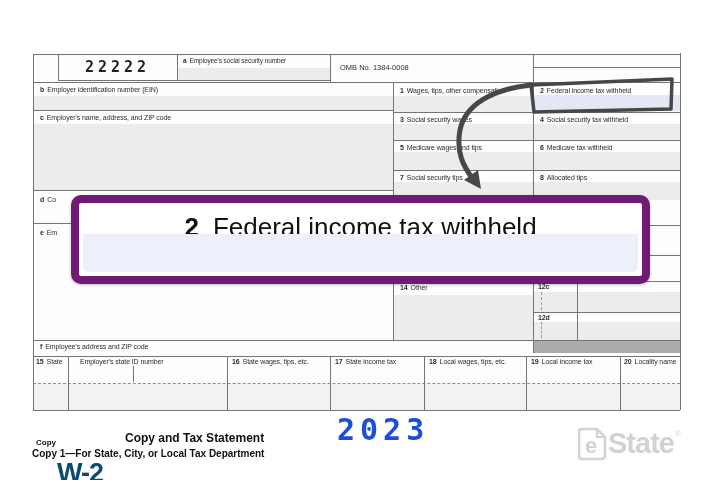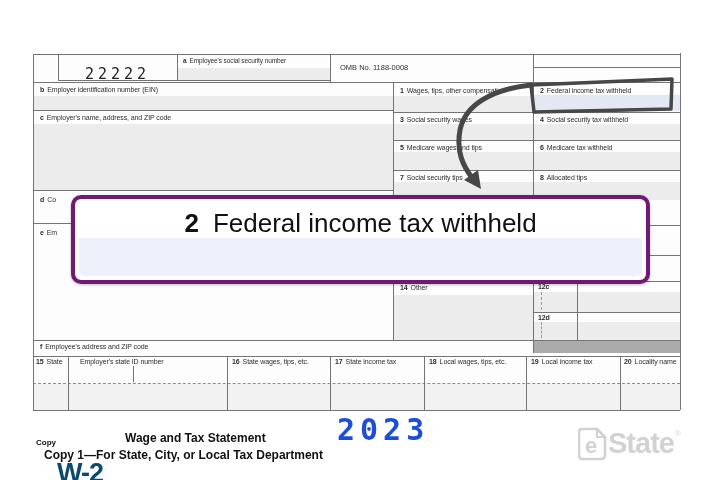--- a/index.html
+++ b/index.html
@@ -7,33 +7,33 @@
   .canvas{position:relative;width:720px;height:480px;background:#ffffff;overflow:hidden;}
   .form-bg{position:absolute;left:33px;top:54px;width:647px;height:356px;background:#fdfdfd;}
   .fill{position:absolute;background:#ececec;}
   .hl{position:absolute;background:#747474;height:1px;}
   .vl{position:absolute;background:#747474;width:1px;}
   .dashv{position:absolute;width:0;border-left:1px dashed #9a9a9a;}
   .dashh{position:absolute;height:0;border-top:1px dashed #8d8d8d;}
   .lab{position:absolute;font-size:7px;line-height:8px;color:#2e2e2e;white-space:nowrap;letter-spacing:-0.1px;}
   .lab .bn{font-weight:bold;margin-right:3px;}
   .code-box{position:absolute;left:58px;top:58px;width:119px;text-align:center;
-    font-family:"DejaVu Sans Mono", monospace;font-size:15px;font-weight:normal;letter-spacing:4px;color:#222;margin-top:7px;}
+    font-family:"DejaVu Sans Mono", monospace;font-size:15px;font-weight:bold;letter-spacing:4px;color:#222;}
   .omb{position:absolute;left:340px;top:63px;font-size:7.5px;color:#2e2e2e;}
   .callout{position:absolute;left:71px;top:195px;width:579px;height:89px;box-sizing:border-box;
-    background:#ffffff;border:4px solid #701a75;border-radius:10px;z-index:10;
+    background:#ffffff;border:8px solid #701a75;border-radius:10px;z-index:10;
     box-shadow:0 1px 3px rgba(0,0,0,0.25);}
   .callout-text{position:absolute;left:0;right:0;top:9px;text-align:center;font-size:26px;color:#111;}
   .callout-text .bn{font-weight:bold;margin-right:14px;}
   .callout-strip{position:absolute;left:4px;right:4px;bottom:4px;height:38px;background:#edf0fb;border-radius:0 0 5px 5px;}
   .svg-overlay{position:absolute;left:0;top:0;z-index:6;pointer-events:none;}
   .footer-form-word{position:absolute;left:36px;top:438px;font-size:8px;font-weight:bold;color:#111;}
   .footer-w2{position:absolute;left:57px;top:420px;font-size:27px;font-weight:900;letter-spacing:-1px;color:#0c4a6e;margin-top:38px;}
   .footer-title{position:absolute;left:125px;top:431px;font-size:12px;font-weight:bold;color:#111;}
-  .footer-copy{position:absolute;left:44px;top:448px;font-size:12px;font-weight:bold;color:#111;}
+  .footer-copy{position:absolute;left:32px;top:448px;font-size:10px;font-weight:bold;color:#111;}
   .footer-year{position:absolute;left:337px;top:412px;font-family:"DejaVu Sans Mono", monospace;
     font-size:30px;font-weight:bold;letter-spacing:5px;color:#1d4ed8;}
   .brand{position:absolute;left:578px;top:427px;display:flex;align-items:flex-start;color:#d2d2d2;}
   .brand-word{font-size:29px;font-weight:bold;letter-spacing:-1px;line-height:32px;color:#d2d2d2;}
   .brand-tm{font-size:8px;margin-left:1px;margin-top:2px;color:#d8d8d8;}
   .gray-bar{position:absolute;left:533px;top:340px;width:147px;height:13px;background:#ababab;}
   .bottom-strip{position:absolute;left:33px;top:384px;width:647px;height:26px;background:#f2f2f2;}
 </style>
 </head>
 <body>
@@ -91,21 +91,21 @@
   <div class="vl" style="left:330px;top:356px;height:54px;"></div>
   <div class="vl" style="left:424px;top:356px;height:54px;"></div>
   <div class="vl" style="left:526px;top:356px;height:54px;"></div>
   <div class="vl" style="left:620px;top:356px;height:54px;"></div>
   <div class="vl" style="left:133px;top:366px;height:16px;"></div>
 
   <div class="code-box">22222</div>
   <div class="lab" style="left:183px;top:57px;font-size:6.5px;">
     <span class="bn">a</span><span>Employee's social security number</span>
   </div>
-  <div class="omb">OMB No. 1188-0008</div>
+  <div class="omb">OMB No. 1384-0008</div>
 
   <div class="lab" style="left:40px;top:86px;">
     <span class="bn">b</span><span>Employer identification number (EIN)</span>
   </div>
   <div class="lab" style="left:40px;top:114px;">
     <span class="bn">c</span><span>Employer's name, address, and ZIP code</span>
   </div>
   <div class="lab" style="left:40px;top:196px;">
     <span class="bn">d</span><span>Co</span>
   </div>
@@ -177,21 +177,21 @@
 
   <div class="callout">
     <div class="callout-text">
       <span class="bn">2</span><span>Federal income tax withheld</span>
     </div>
     <div class="callout-strip"></div>
   </div>
 
   <div class="footer-form-word">Copy</div>
   <div class="footer-w2">W-2</div>
-  <div class="footer-title">Wage and Tax Statement</div>
+  <div class="footer-title">Copy and Tax Statement</div>
   <div class="footer-copy">Copy 1—For State, City, or Local Tax Department</div>
   <div class="footer-year">2023</div>
 
   <div class="brand">
     <svg width="30" height="34" viewBox="0 0 30 34">
       <path d="M4 2 L19 2 L27 10 L27 28 Q27 32 23 32 L4 32 Q1 32 1 28 L1 5 Q1 2 4 2 Z" fill="none" stroke="#d2d2d2" stroke-width="2.6"></path>
       <path d="M19 2 L19 10 L27 10" fill="none" stroke="#d2d2d2" stroke-width="2.2"></path>
       <text x="13" y="26" text-anchor="middle" font-size="22" font-weight="bold" fill="#d2d2d2" font-family="Liberation Sans, sans-serif">e</text>
     </svg>
     <span class="brand-word">State</span>

